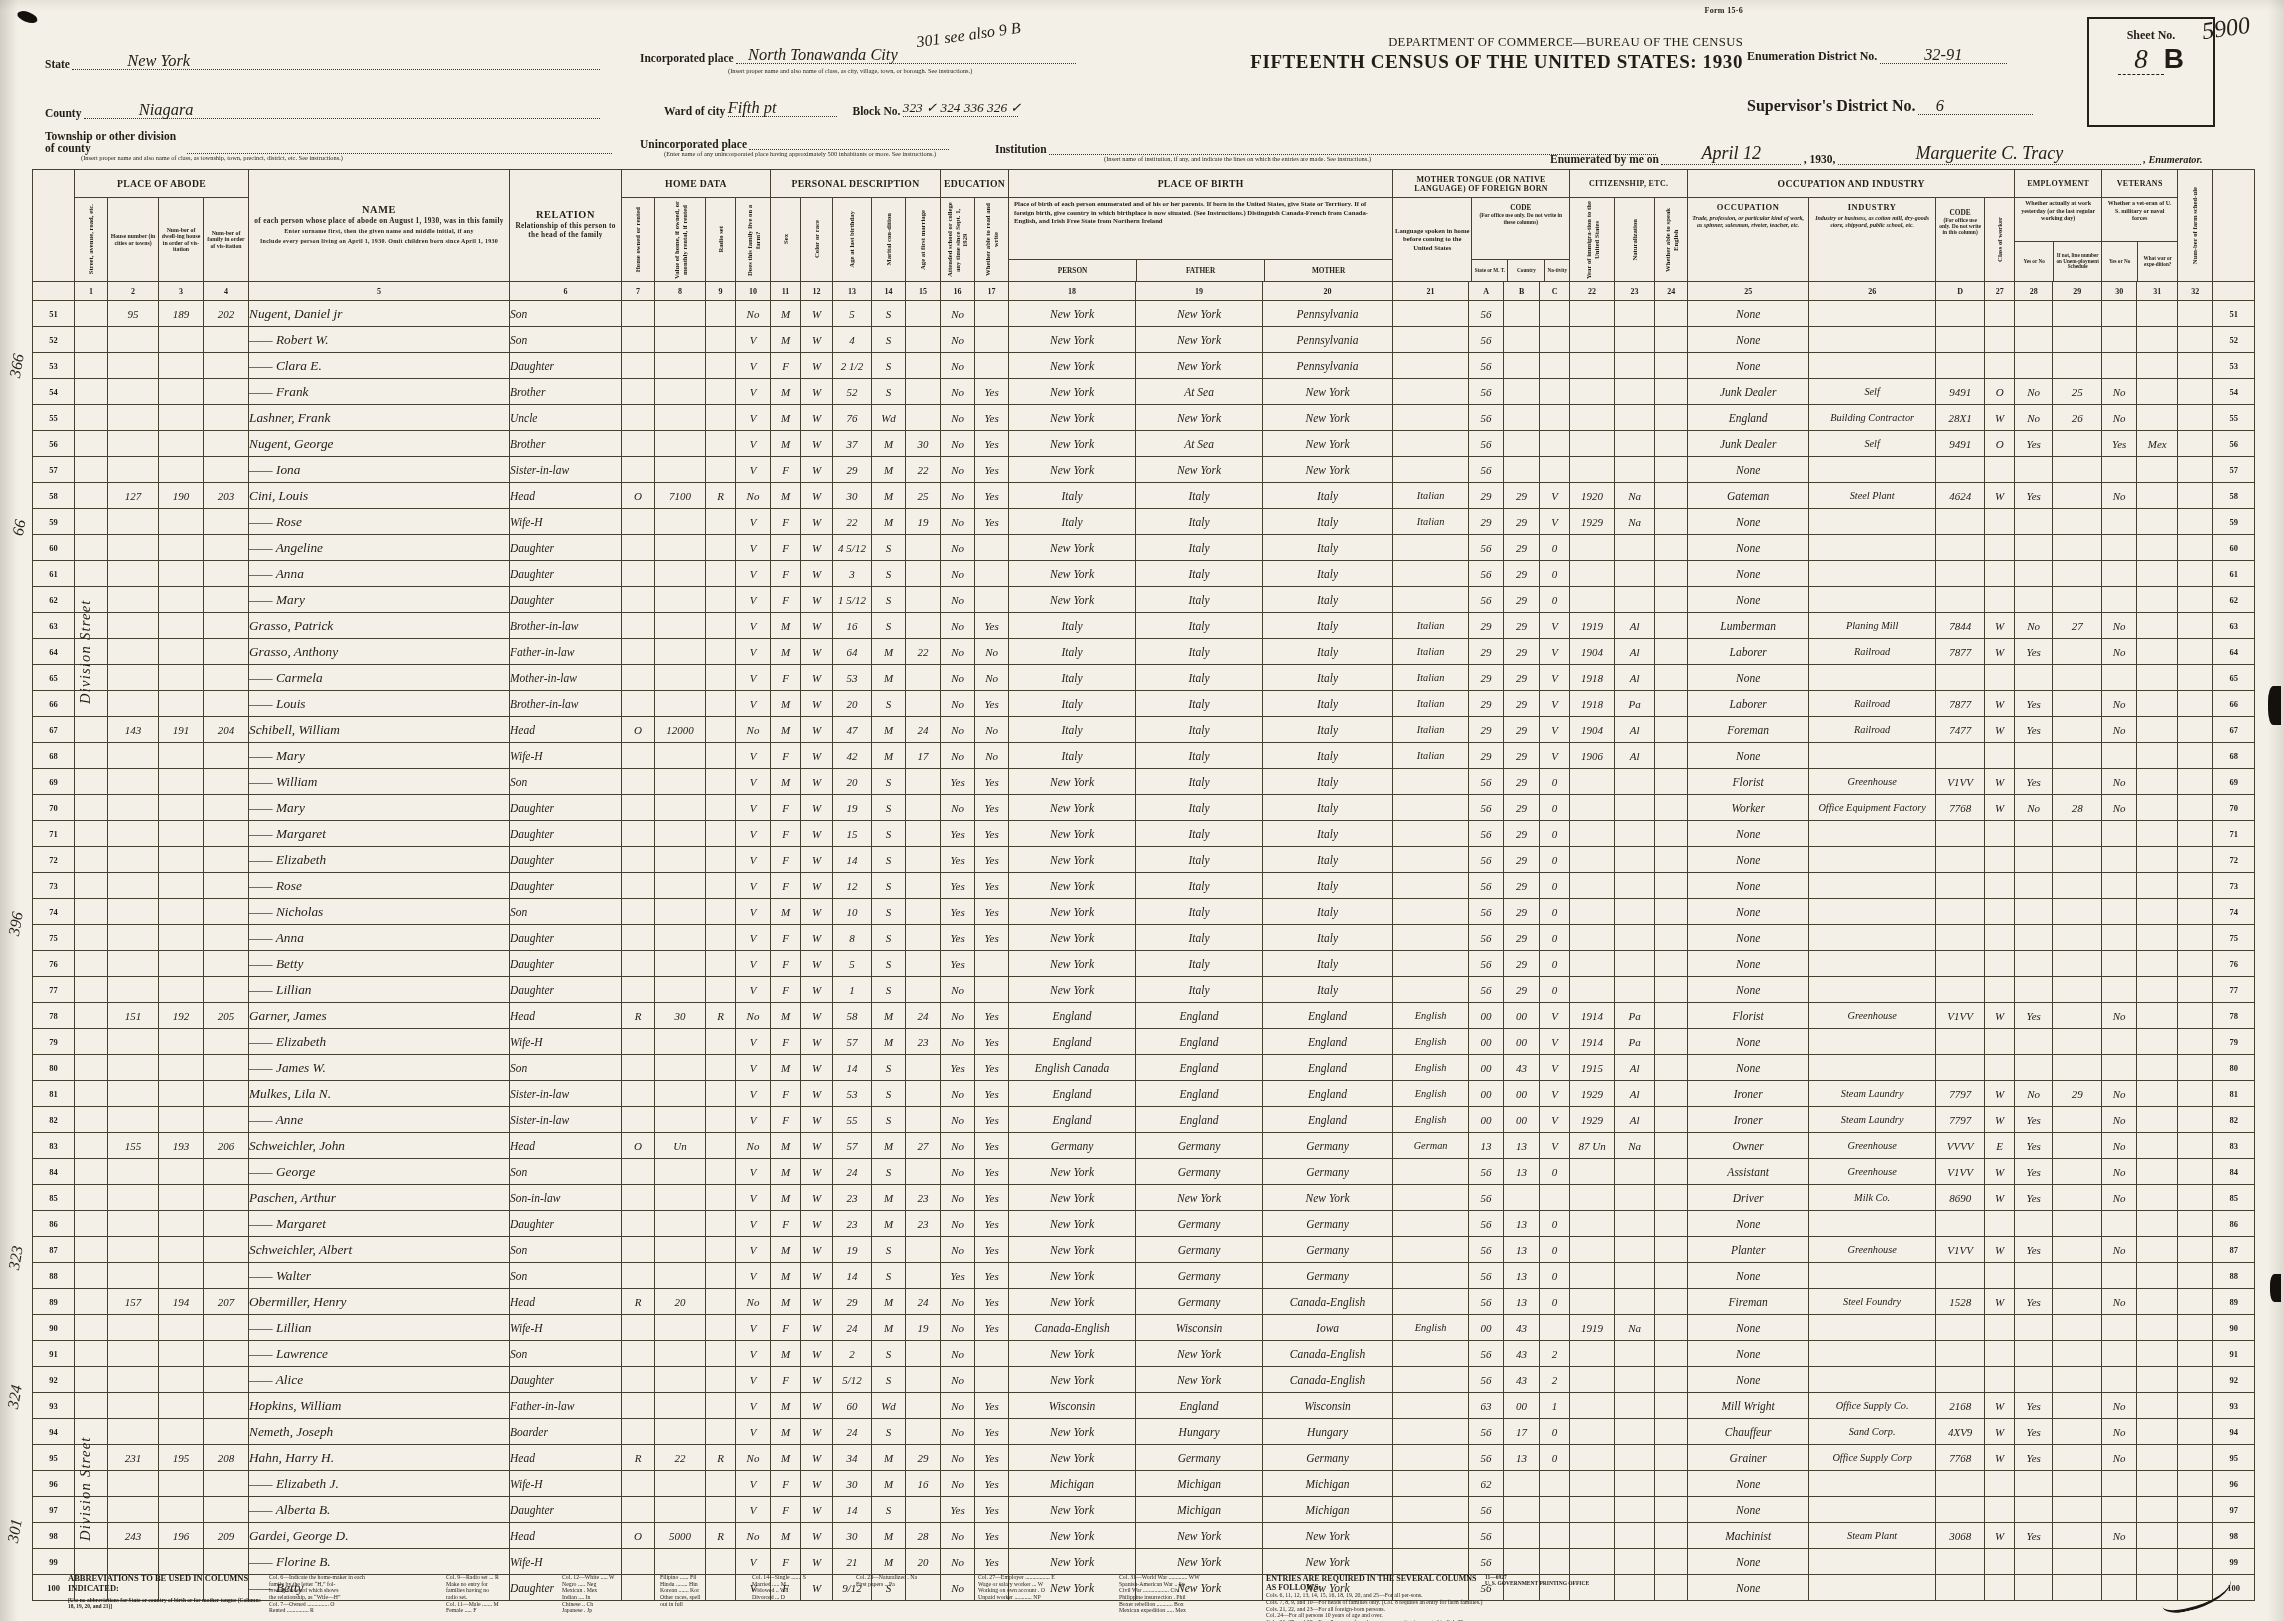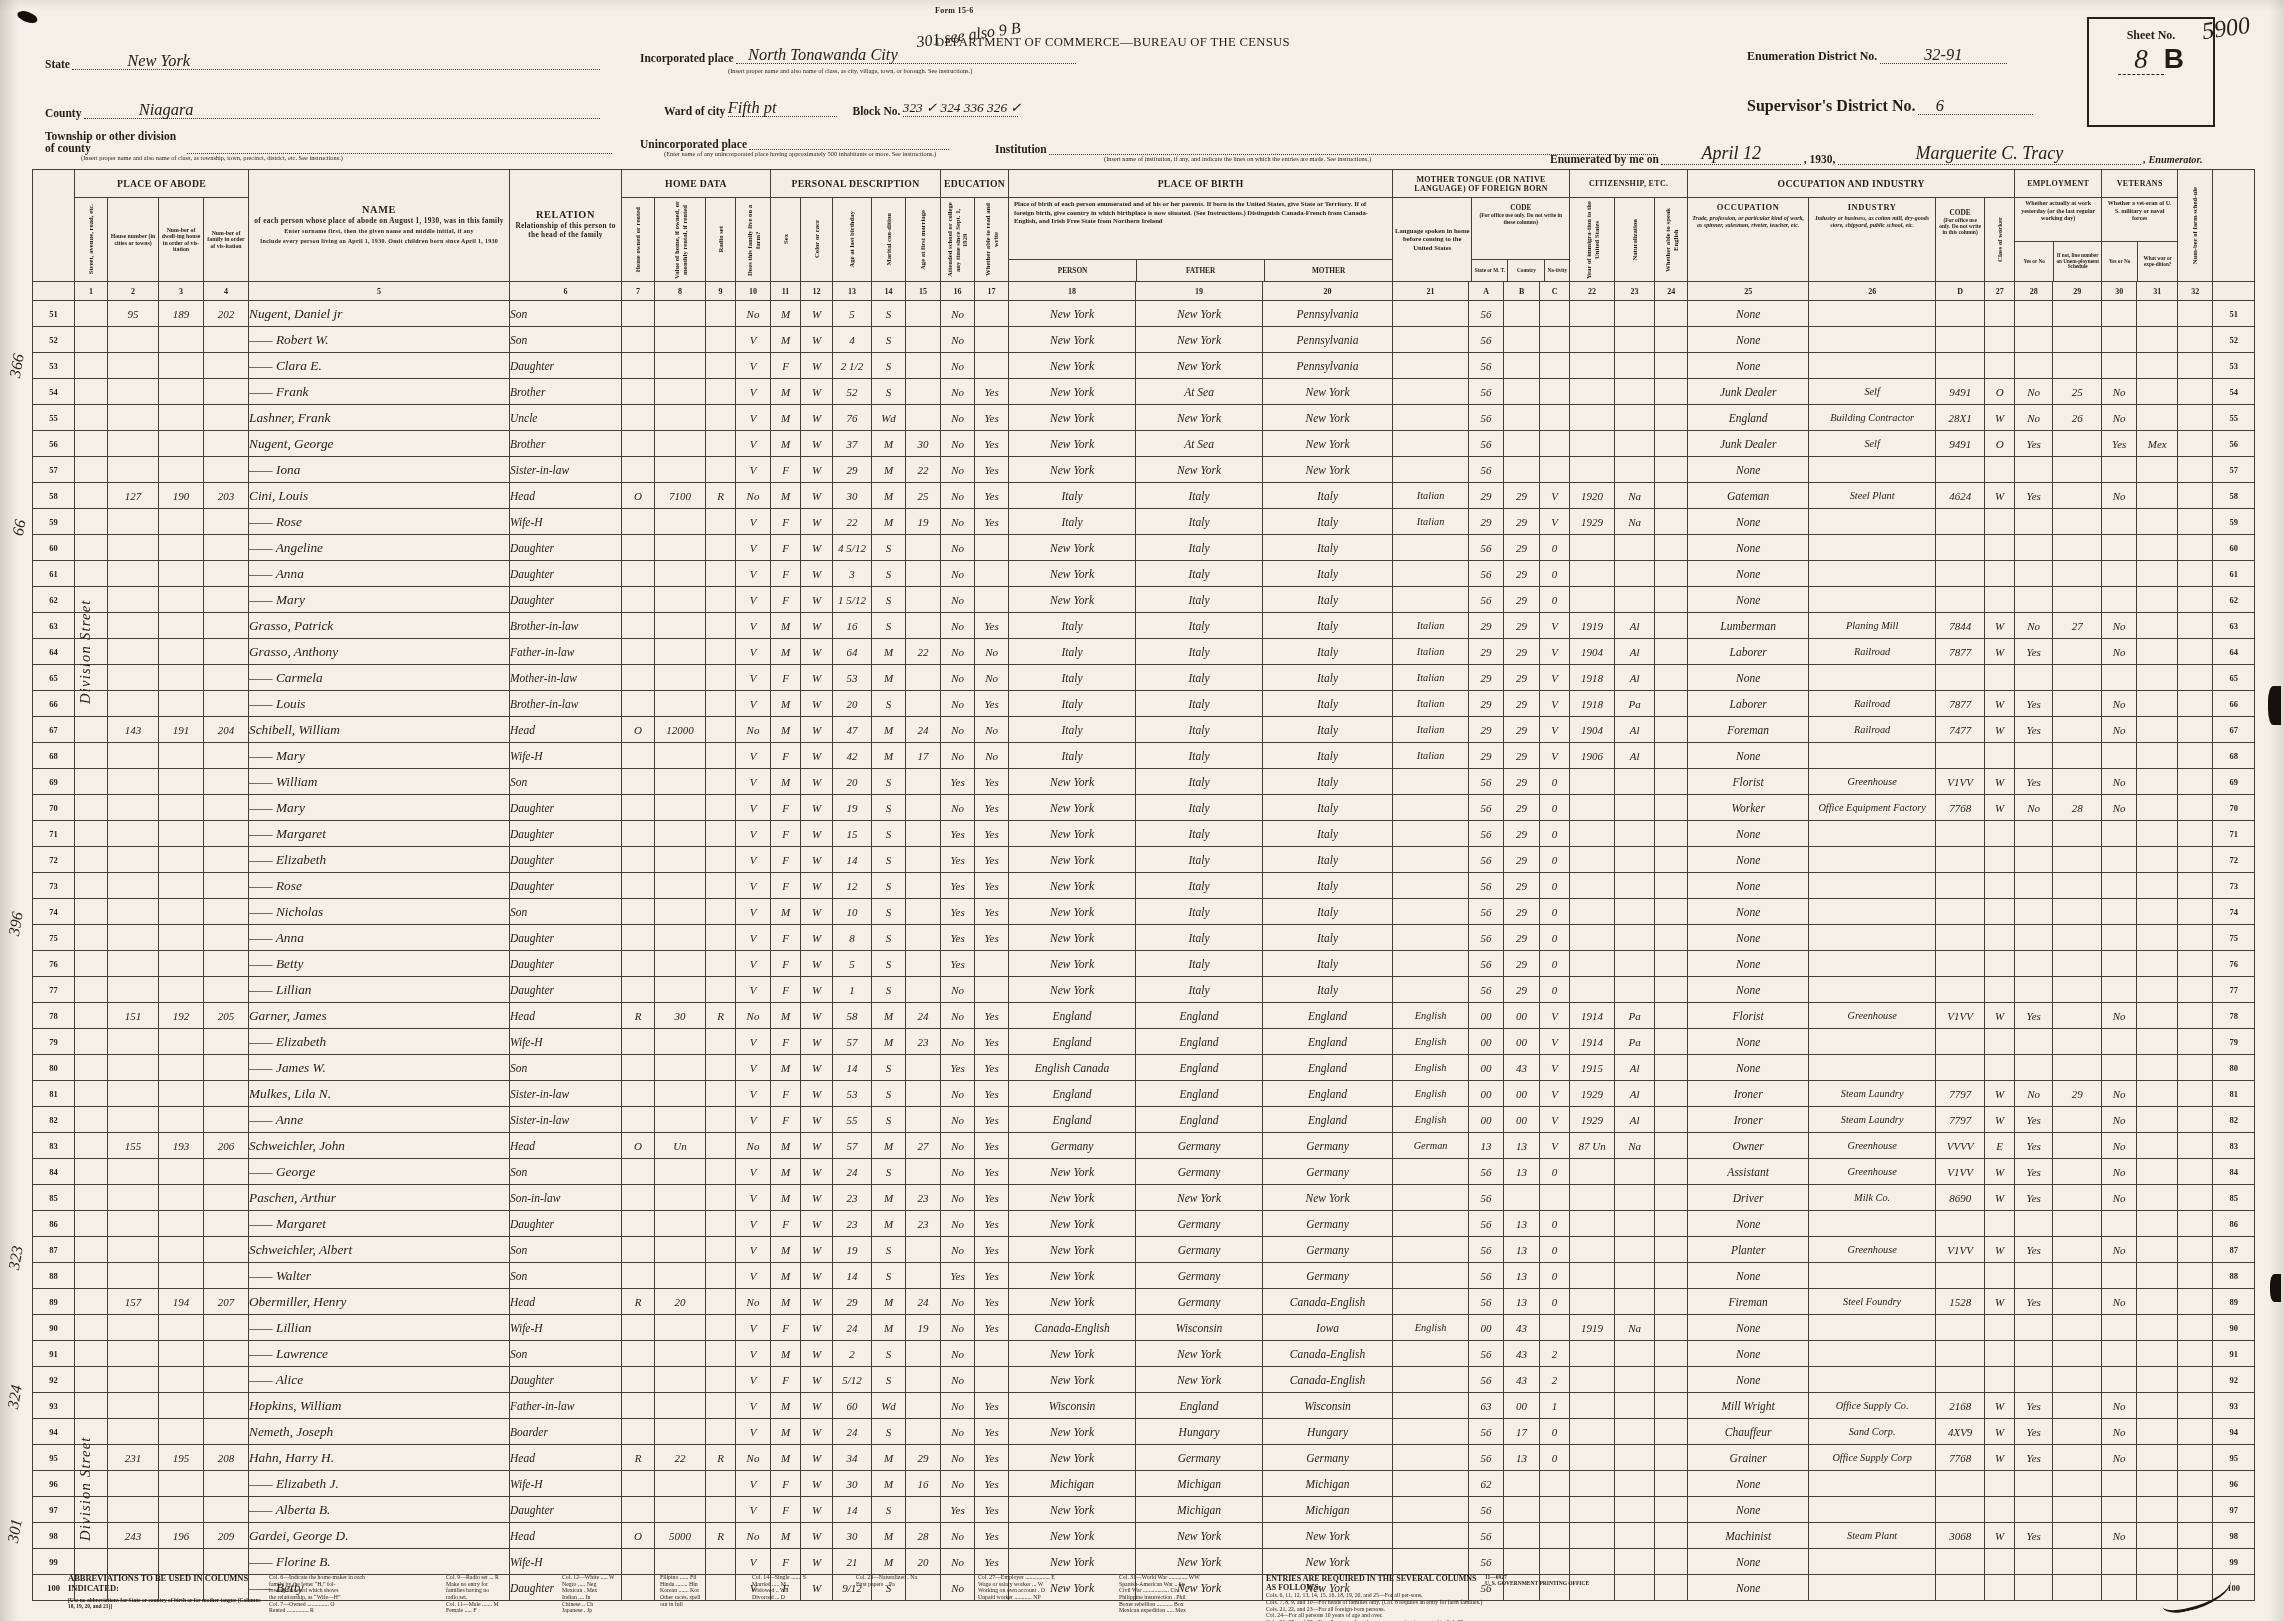--- a/index.html
+++ b/index.html
@@ -12,21 +12,21 @@
     background:
       linear-gradient(90deg, rgba(60,50,35,.18) 0, rgba(60,50,35,0) 18px),
       linear-gradient(270deg, rgba(60,50,35,.12) 0, rgba(60,50,35,0) 16px),
       linear-gradient(180deg, rgba(60,50,35,.08) 0, rgba(60,50,35,0) 11px);}
   .hw{font-family:"Liberation Serif",serif;font-style:italic;color:#262019;}
   .abs{position:absolute;}
   .lbl{font-weight:bold;}
   .dotline{border-bottom:1.2px dotted #3a352b;display:inline-block;vertical-align:bottom;}
   .note{font-size:6.4px;line-height:1.05;color:#2a261e;}
   
-  .title-center{left:935px;top:6px;width:728px;text-align:left;}
+  .title-center{left:1015px;top:6px;width:728px;text-align:right;}
   .t1{font-size:8px;font-weight:bold;letter-spacing:0.3px;}
   .t2{font-size:12.7px;font-weight:normal;margin-top:20px;letter-spacing:0.3px;}
   .t3{font-size:19px;font-weight:bold;margin-top:1.2px;letter-spacing:0.6px;}
   .t4{font-size:20px;font-weight:bold;margin-top:4.9px;letter-spacing:1.2px;}
   .fieldrow{white-space:nowrap;}
   .fieldrow .lbl{font-size:11.5px;}
   .hw-line{font-size:16.4px;line-height:1;}
   .sheetbox{left:2087px;top:17px;width:124px;height:106px;border:2.4px solid #25211a;background:transparent;text-align:center;}
   .sheetbox .lbl{font-size:12px;margin-top:8.5px;display:block;}
   .sheetbox .val{font-size:27px;}
@@ -88,20 +88,21 @@
 </style>
 </head>
 <body>
 
 <div class="paper-shade"></div>
 
 <div>
   <div class="abs title-center">
     <div class="t1">Form 15-6</div>
     <div class="t2">DEPARTMENT OF COMMERCE—BUREAU OF THE CENSUS</div>
+    <div class="t3">FIFTEENTH CENSUS OF THE UNITED STATES: 1930</div>
   </div>
 
   <div class="abs fieldrow" style="left:45px;top:53px;">
     <span class="lbl">State</span>
     <span class="dotline" style="width:528px;text-align:left;"><span class="hw hw-line" style="margin-left:55px;">New York</span></span>
   </div>
   <div class="abs fieldrow" style="left:45px;top:102px;">
     <span class="lbl">County</span>
     <span class="dotline" style="width:516px;text-align:left;"><span class="hw hw-line" style="margin-left:55px;">Niagara</span></span>
   </div>

